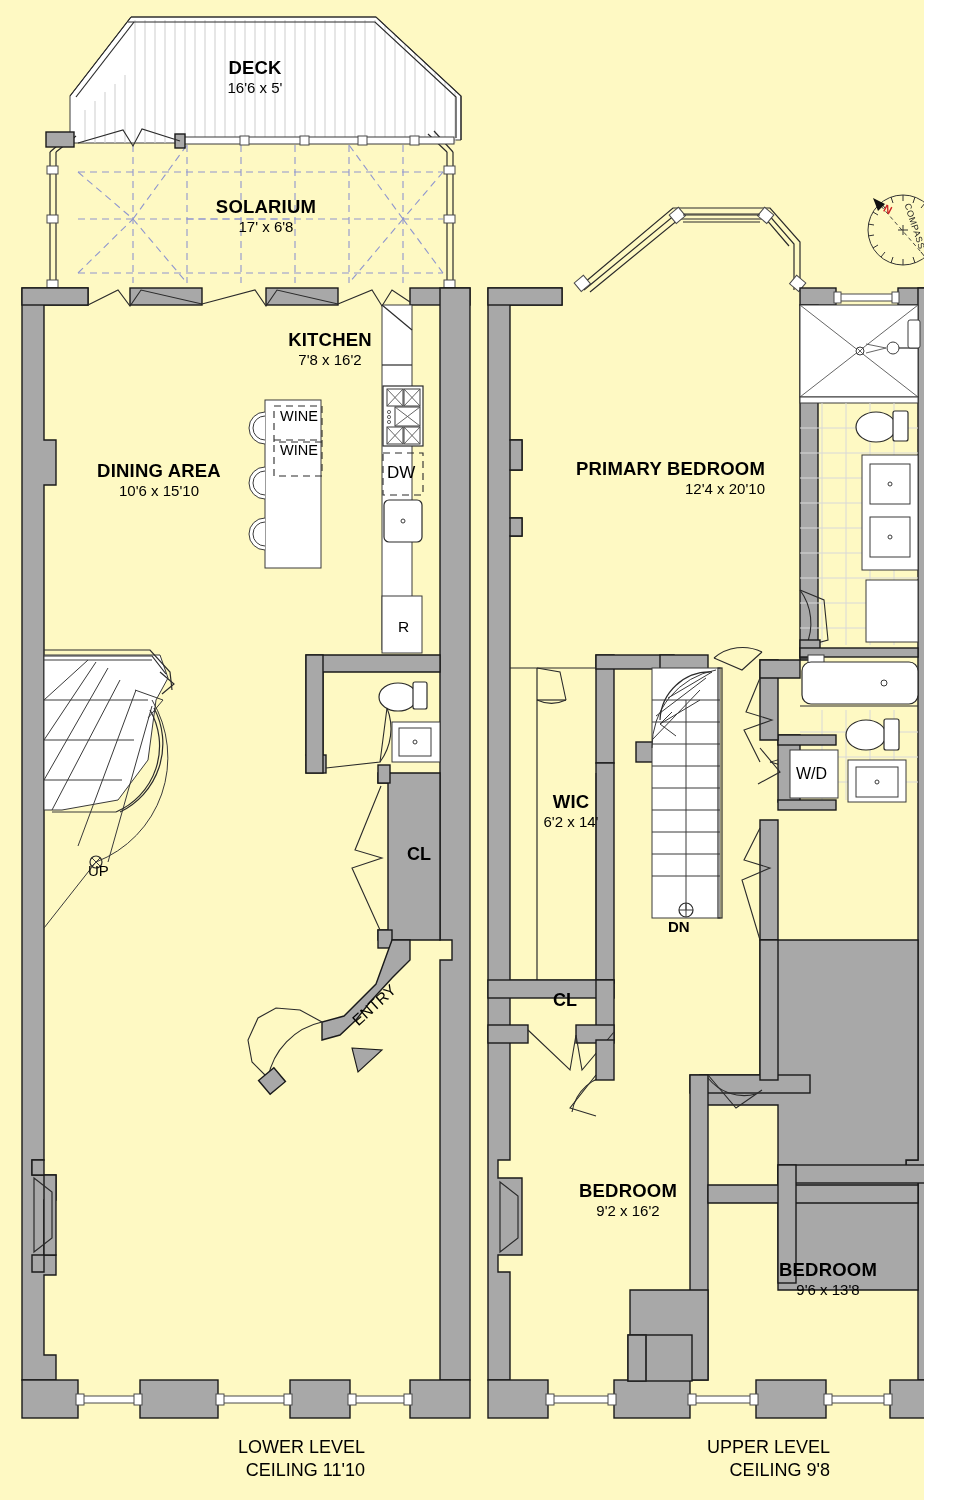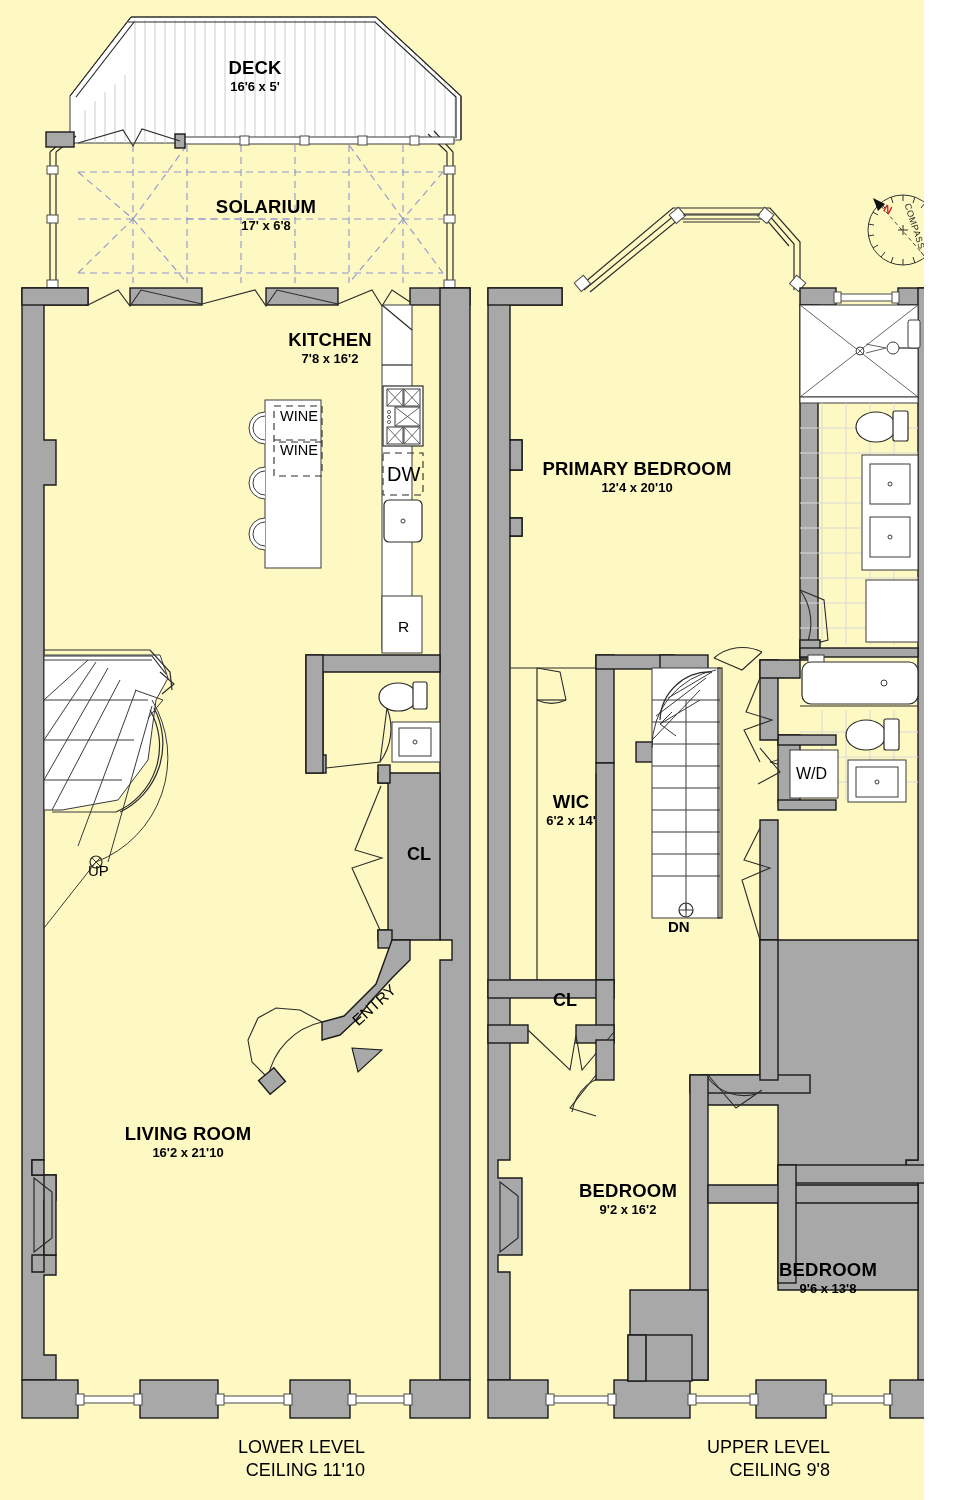--- a/index.html
+++ b/index.html
@@ -49,22 +49,22 @@
     color: #000000;
   }
   .lbl .rm-name {
     display: block;
     font-weight: bold;
     font-size: 18.5px;
     letter-spacing: 0.2px;
   }
   .lbl .rm-dim {
     display: block;
-    font-weight: bold;
-    font-size: 13px;
+    font-weight: normal;
+    font-size: 15px;
   }
 
   .tag {
     position: absolute;
     white-space: nowrap;
     font-size: 16px;
     font-weight: bold;
     color: #000000;
   }
   .tag.normalw { font-weight: normal; }
@@ -619,35 +619,35 @@
   <div class="lbl" style="left:176px; top:196px; width:180px;">
     <span class="rm-name">SOLARIUM</span>
     <span class="rm-dim">17' x 6'8</span>
   </div>
 
   <div class="lbl" style="left:250px; top:329px; width:160px;">
     <span class="rm-name">KITCHEN</span>
     <span class="rm-dim">7'8 x 16'2</span>
   </div>
 
-
-  <div class="lbl" style="left:98px; top:1123px; width:180px;">
-    <span class="rm-name">LIVING ROOM</span>
-    <span class="rm-dim">16'2 x 21'10</span>
-  </div>
+  <div class="lbl" style="left:64px; top:460px; width:190px;">
+    <span class="rm-name">DINING AREA</span>
+    <span class="rm-dim">10'6 x 15'10</span>
+  </div>
+
 
   <div class="tag normalw" style="left:280px; top:408px; font-size:14.5px;">WINE</div>
   <div class="tag normalw" style="left:280px; top:442px; font-size:14.5px;">WINE</div>
-  <div class="tag normalw" style="left:387px; top:463px; font-size:20px;">DW</div>
+  <div class="tag normalw" style="left:387px; top:463px; font-size:17px;">DW</div>
   <div class="tag normalw" style="left:398px; top:618px; font-size:15.5px;">R</div>
   <div class="tag" style="left:407px; top:844px; font-size:18px;">CL</div>
   <div class="tag normalw" style="left:88px; top:862px; font-size:15px;text-align:right;">UP</div>
   <div class="rot45" style="left:349px; top:1016px;">ENTRY</div>
 
-  <div class="lbl" style="left:522px; top:458px; width:230px;">
+  <div class="lbl" style="left:535px; top:458px; width:230px;text-align:right;">
     <span class="rm-name">PRIMARY BEDROOM</span>
     <span class="rm-dim">12'4 x 20'10</span>
   </div>
 
   <div class="lbl" style="left:512px; top:791px; width:118px;">
     <span class="rm-name">WIC</span>
     <span class="rm-dim">6'2 x 14'</span>
   </div>
 
   <div class="lbl" style="left:538px; top:1180px; width:180px;">

